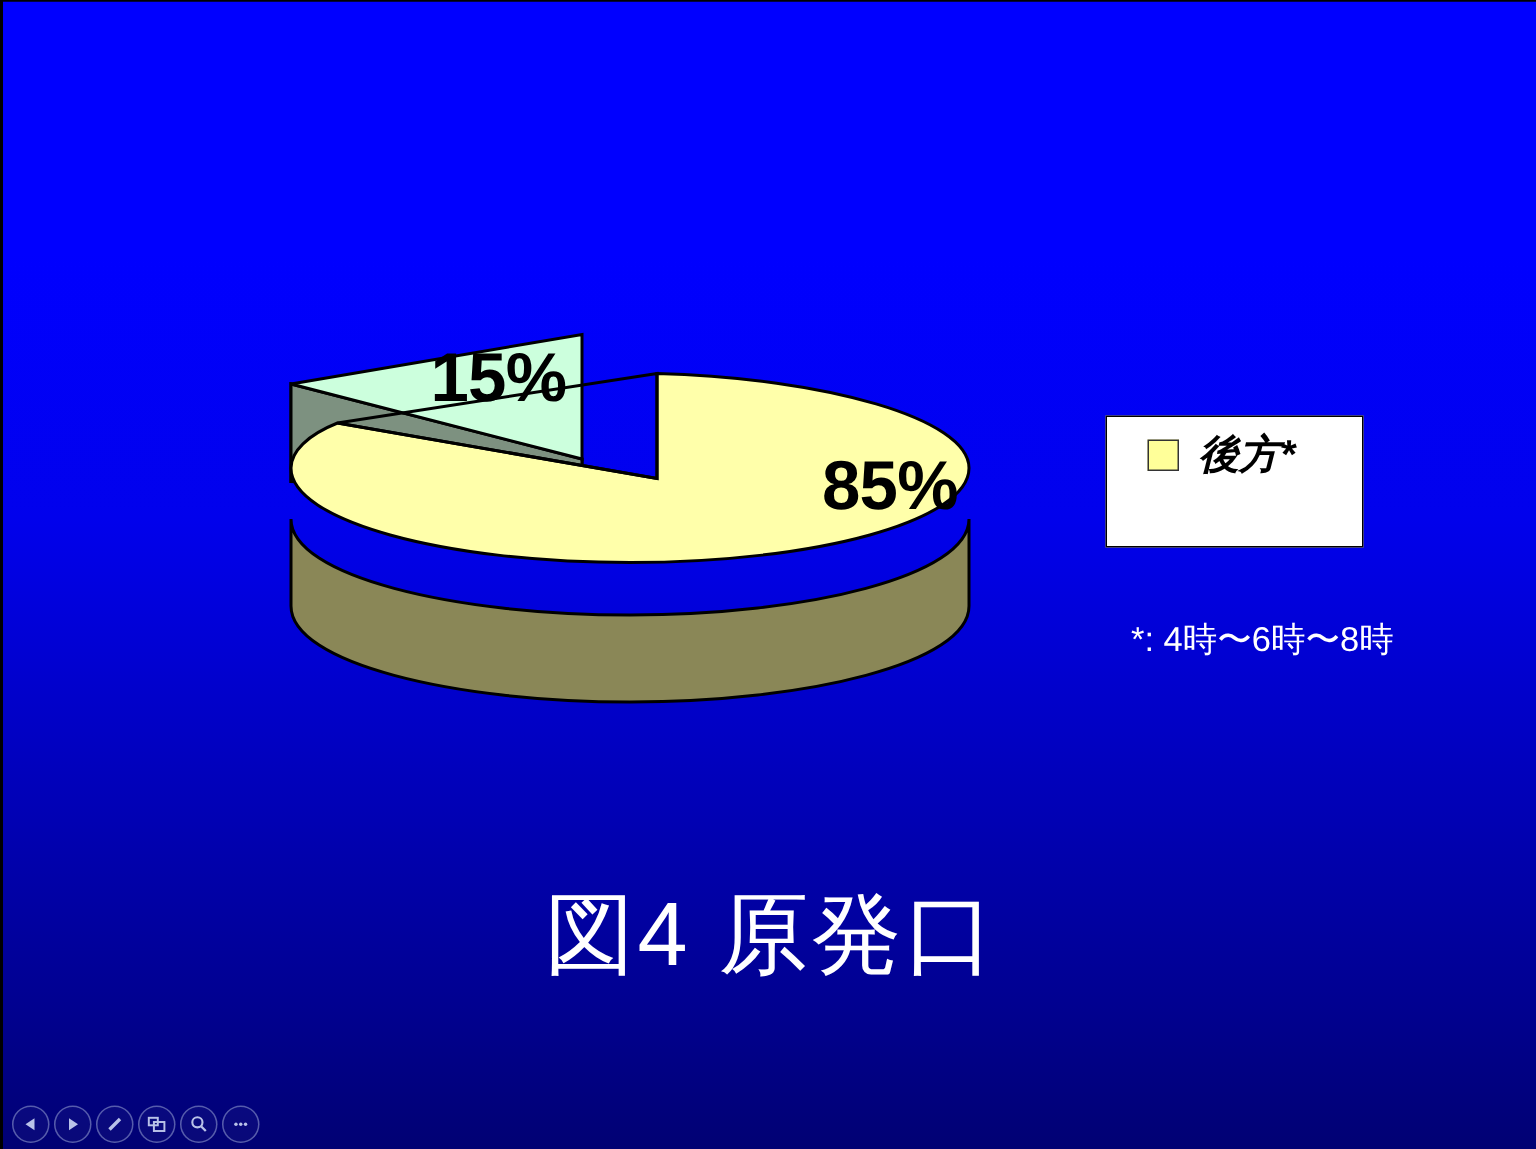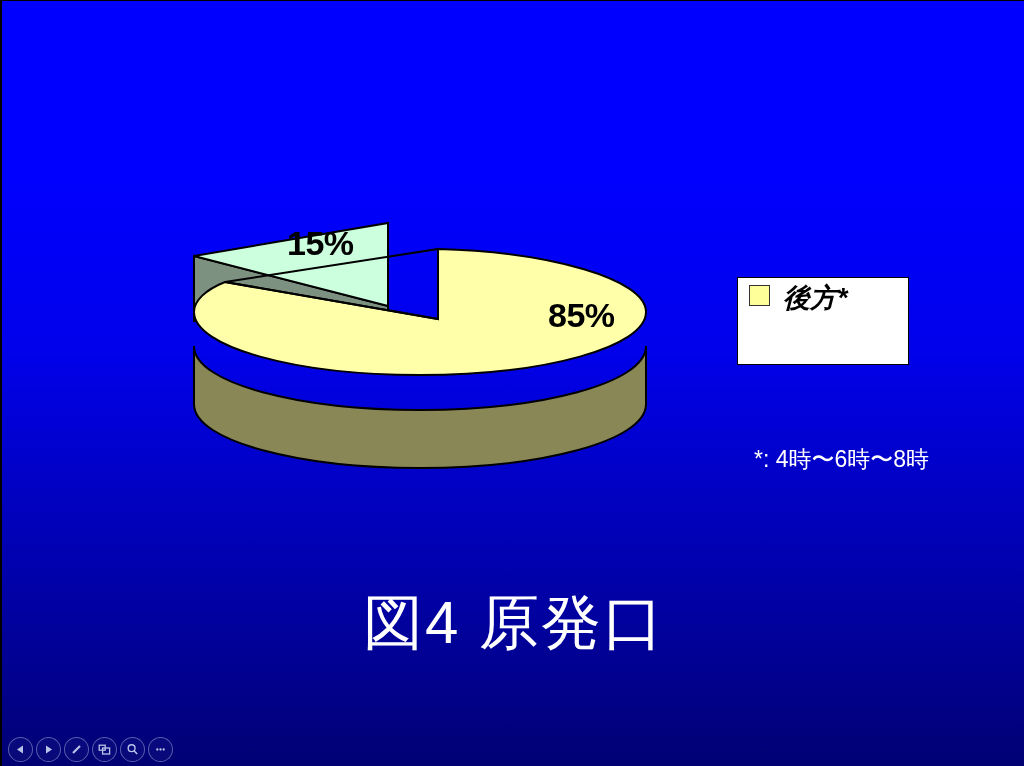--- a/index.html
+++ b/index.html
@@ -31,21 +31,21 @@
   }
   #pie-svg {
     position: absolute;
     left: 0;
     top: 0;
   }
   .pct-label {
     position: absolute;
     color: #000000;
     font-weight: bold;
-    font-size: 34px;
+    font-size: 46px;
     font-family: "Liberation Sans", sans-serif;
     letter-spacing: -0.5px;
     white-space: nowrap;
   }
   #label-15 { left: 135px; top: 28px; }
   #label-85 { left: 353px; top: 100px; margin-left: 43px; }
 
   
   #legend {
     position: absolute;
@@ -53,21 +53,23 @@
     top: 276px;
     width: 172px;
     height: 88px;
     background: #FFFFFF;
     border: 1.5px solid #000000;
     box-sizing: border-box;
     padding: 7px 0 0 11px;
   }
   .legend-row {
     display: flex;
+    align-items: center;
     height: 37px;
+    margin-left: 16px;
   }
   .swatch {
     width: 21px;
     height: 21px;
     border: 1.5px solid #333333;
     box-sizing: border-box;
     flex: 0 0 auto;
   }
   .legend-text {
     margin-left: 13px;
@@ -82,21 +84,20 @@
 
   
   #footnote {
     position: absolute;
     left: 752px;
     top: 410px;
     color: #FFFFFF;
     font-size: 23px;
     white-space: nowrap;
     font-family: "Liberation Sans", sans-serif;
-    margin-top: 33px;
   }
 
   
   #title {
     position: absolute;
     left: 0;
     top: 582px;
     width: 1024px;
     text-align: center;
     color: #FFFFFF;

